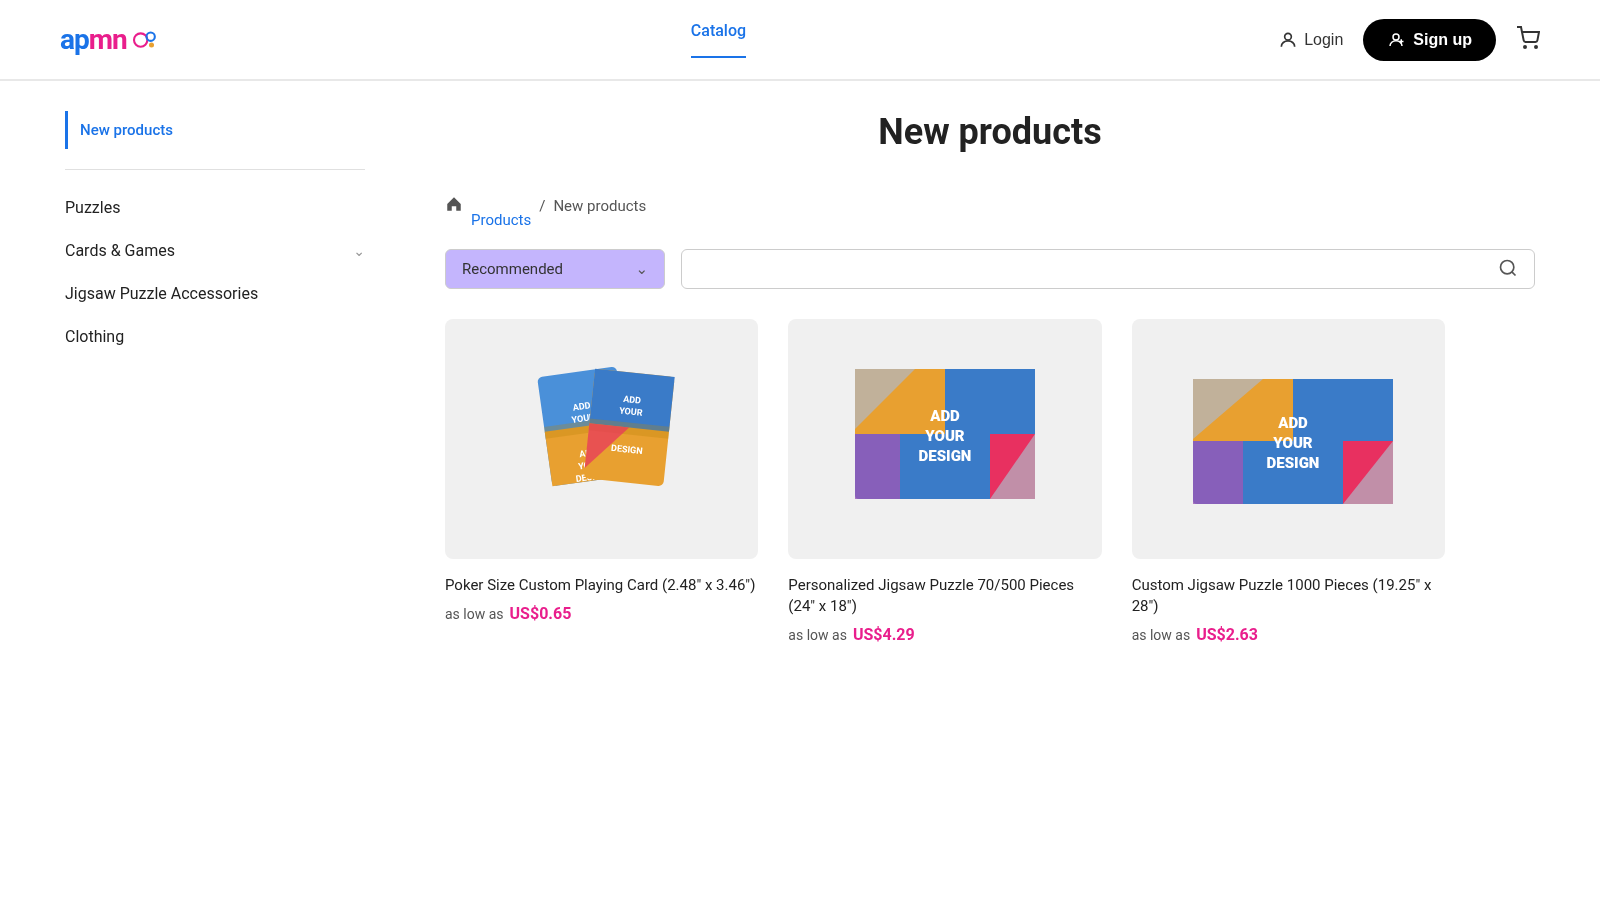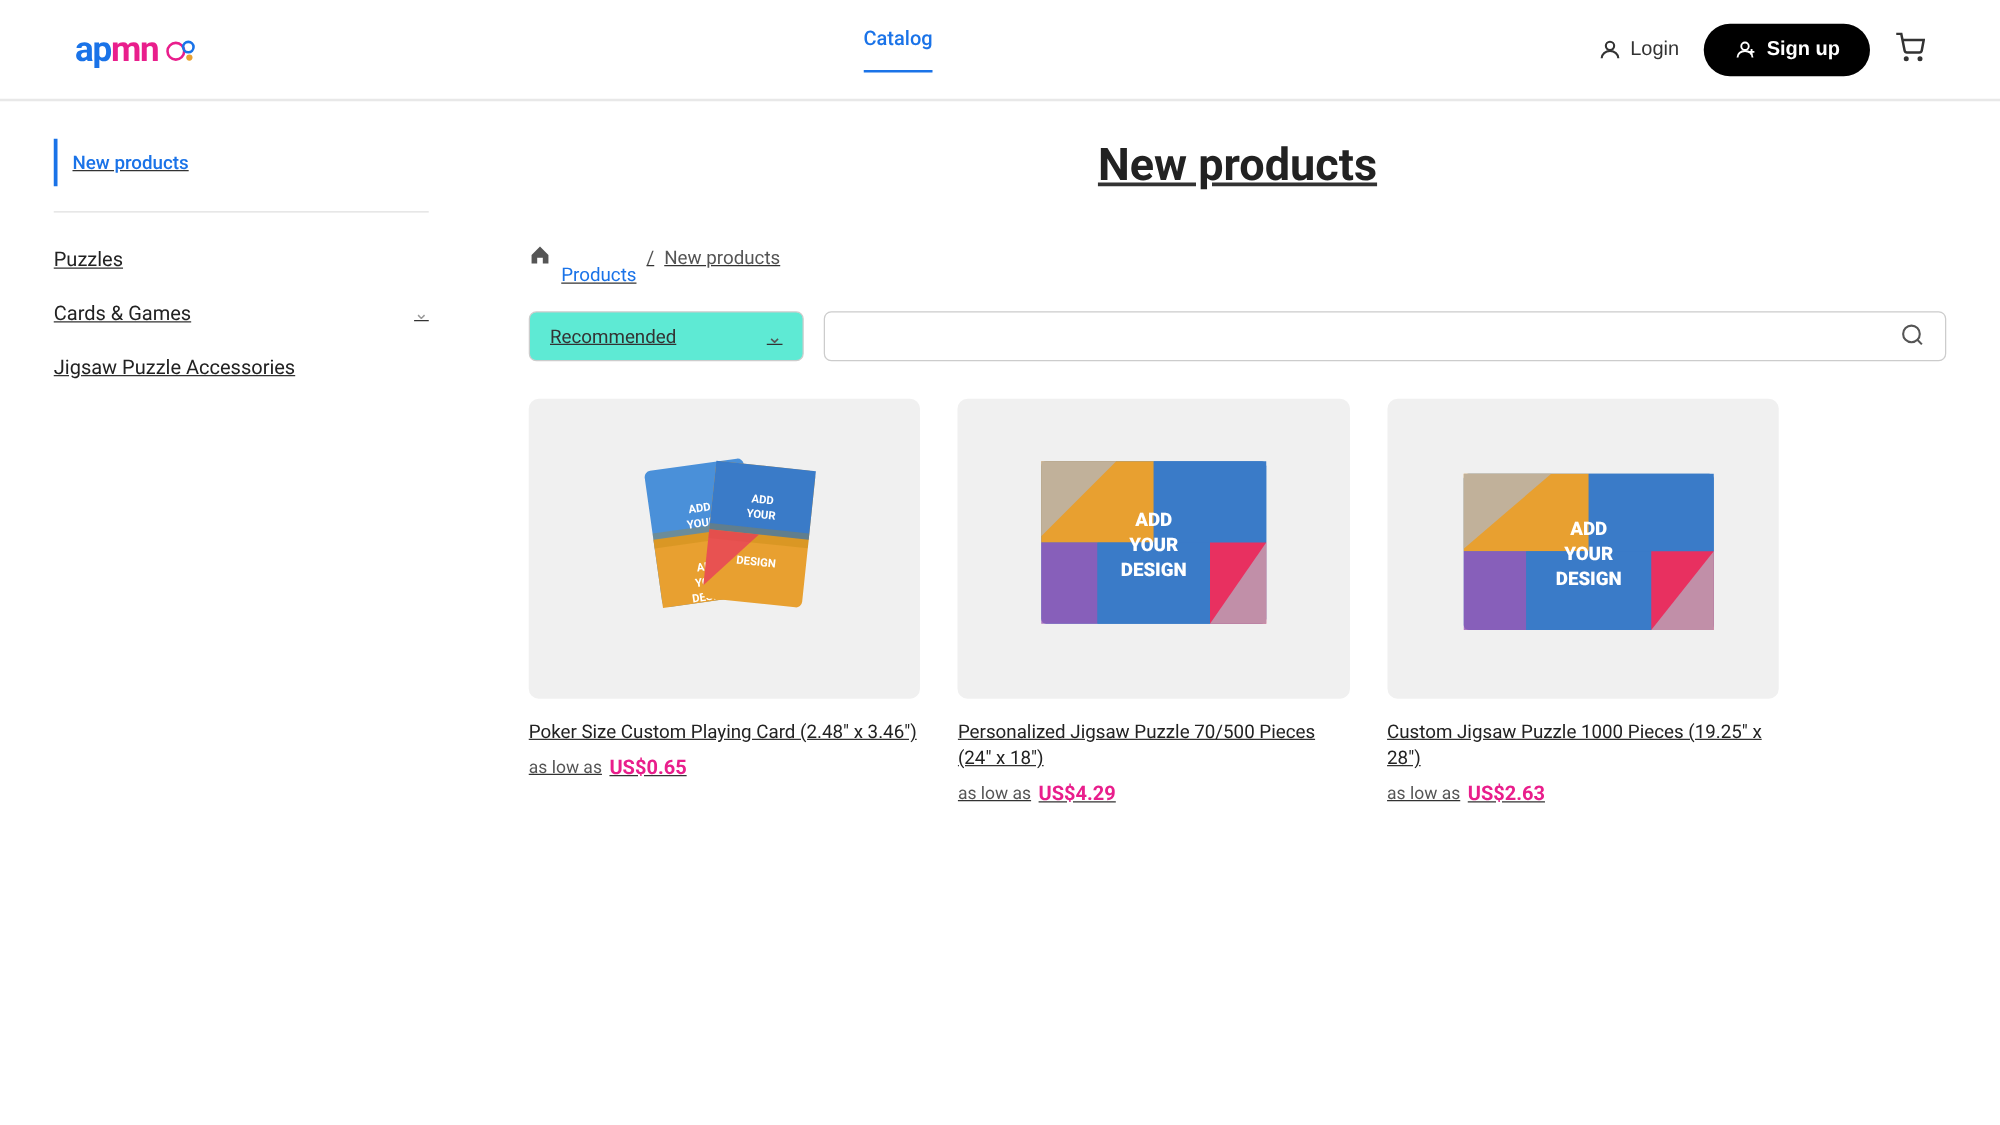--- a/index.html
+++ b/index.html
@@ -1,54 +1,54 @@
 <!DOCTYPE html>
 <html><head>
   <meta charset="utf-8">
   <style>
     * { margin: 0; padding: 0; box-sizing: border-box; }
     body { font-family: -apple-system, BlinkMacSystemFont, 'Segoe UI', Roboto, sans-serif; background: #fff; color: #333; width: 1600px; min-height: 900px; }
 
     
     .header { display: flex; align-items: center; justify-content: space-between; padding: 0 60px; height: 80px; border-bottom: 1px solid #e8e8e8; }
-    .logo { display: flex; align-items: flex-end; gap: 2px; }
+    .logo { display: flex; align-items: center; gap: 2px; }
     .logo-text { font-size: 28px; font-weight: 700; color: #1a1a2e; letter-spacing: -1px; }
     .logo-text span.o1 { color: #1a73e8; }
     .logo-text span.m { color: #e91e8c; }
     .logo-text span.n { color: #e91e8c; }
     .logo-icon { display: flex; align-items: center; }
     .logo-icon svg { width: 30px; height: 30px; }
     .nav { display: flex; align-items: center; gap: 40px; }
     .nav-link { text-decoration: none; color: #1a73e8; font-size: 16px; font-weight: 500; padding-bottom: 16px; border-bottom: 2px solid #1a73e8; }
     .header-actions { display: flex; align-items: center; gap: 20px; }
     .login-btn { display: flex; align-items: center; gap: 6px; background: none; border: none; cursor: pointer; font-size: 16px; color: #333; }
     .signup-btn { display: flex; align-items: center; gap: 8px; background: #000000; color: #fff; border: none; border-radius: 30px; padding: 12px 24px; font-size: 16px; font-weight: 600; cursor: pointer; }
     .cart-btn { background: none; border: none; cursor: pointer; color: #333; }
 
     
-    .page-layout { display: flex; padding: 0 43px; margin-top: 0; text-decoration: underline; }
+    .page-layout { display: flex; padding: 0 65px; margin-top: 0; }
     .sidebar { width: 340px; min-width: 340px; padding-top: 30px; padding-right: 40px; }
     .sidebar-new-products { display: block; color: #1a73e8; font-size: 15px; font-weight: 500; text-decoration: none; padding: 10px 0; border-left: 3px solid #1a73e8; padding-left: 12px; margin-bottom: 20px; }
     .sidebar-divider { border: none; border-top: 1px solid #e0e0e0; margin-bottom: 16px; }
     .sidebar-item { display: flex; align-items: center; justify-content: space-between; padding: 12px 0; cursor: pointer; font-size: 16px; color: #222; text-decoration: none; border-bottom: none; }
     .sidebar-chevron { font-size: 14px; color: #999; }
 
     
     .main-content { flex: 1; padding: 30px 0 30px 40px; }
     .page-title { font-size: 36px; font-weight: 700; color: #222; text-align: center; margin-bottom: 30px; }
 
     
     .breadcrumb { display: flex; align-items: center; gap: 8px; font-size: 15px; margin-bottom: 20px; }
     .breadcrumb-link { color: #1a73e8; text-decoration: none; margin-top: 28px; }
     .breadcrumb-sep { color: #555; }
     .breadcrumb-current { color: #555; }
 
     
     .filter-bar { display: flex; gap: 16px; margin-bottom: 30px; }
-    .sort-select { display: flex; align-items: center; justify-content: space-between; border: 1px solid #ccc; border-radius: 6px; padding: 10px 16px; font-size: 15px; cursor: pointer; background: #5eead4; min-width: 220px; color: #333; }
+    .sort-select { display: flex; align-items: center; justify-content: space-between; border: 1px solid #ccc; border-radius: 6px; padding: 10px 16px; font-size: 15px; cursor: pointer; background: #c4b5fd; min-width: 220px; color: #333; }
     .sort-select-arrow { color: #555; margin-left: 10px; }
     .search-bar { flex: 1; display: flex; align-items: center; border: 1px solid #ccc; border-radius: 6px; padding: 0 16px; background: #fff; }
     .search-input { flex: 1; border: none; outline: none; font-size: 15px; padding: 10px 0; }
     .search-icon-btn { background: none; border: none; cursor: pointer; color: #555; }
 
     
     .products-grid { display: grid; grid-template-columns: repeat(3, 1fr); gap: 30px; max-width: 1000px; }
     .product-card { cursor: pointer; }
     .product-image { width: 100%; height: 240px; background: #f0f0f0; border-radius: 8px; overflow: hidden; display: flex; align-items: center; justify-content: center; margin-bottom: 16px; }
 
@@ -116,20 +116,23 @@
     <div class="sidebar-item">
       <span>Puzzles</span>
     </div>
     <div class="sidebar-item">
       <span>Cards &amp; Games</span>
       <span class="sidebar-chevron">⌄</span>
     </div>
     <div class="sidebar-item">
       <span>Jigsaw Puzzle Accessories</span>
     </div>
+    <div class="sidebar-item">
+      <span>Clothing</span>
+    </div>
   </aside>
 
   <main class="main-content">
     <h1 class="page-title">New products</h1>
 
     <nav class="breadcrumb">
       <span>
         <svg width="18" height="18" viewBox="0 0 24 24" fill="#555">
           <path d="M3 12L12 3l9 9v9h-6v-6H9v6H3z"></path>
         </svg>

